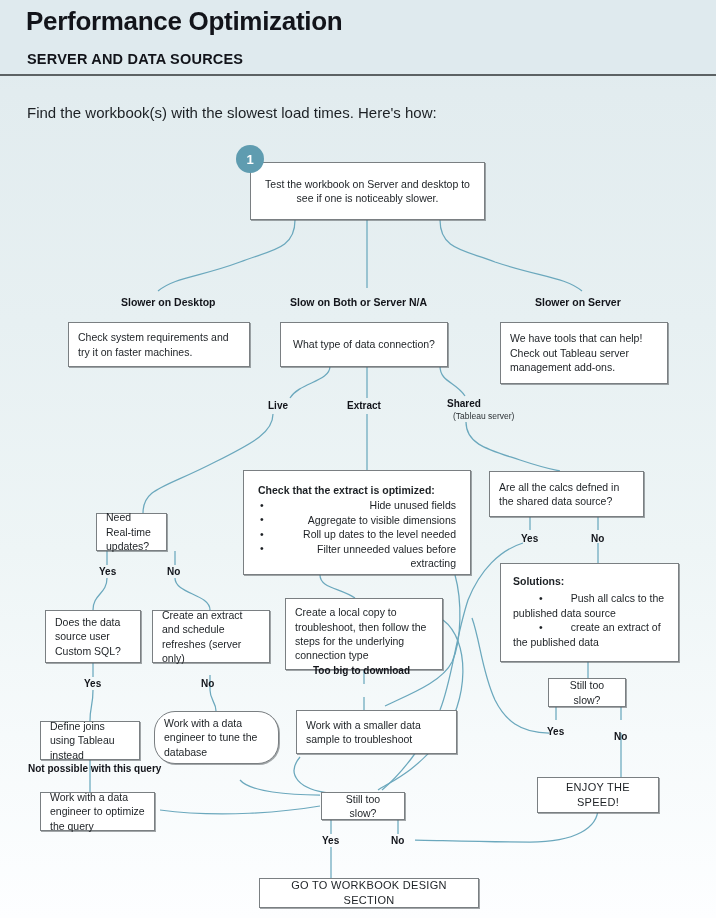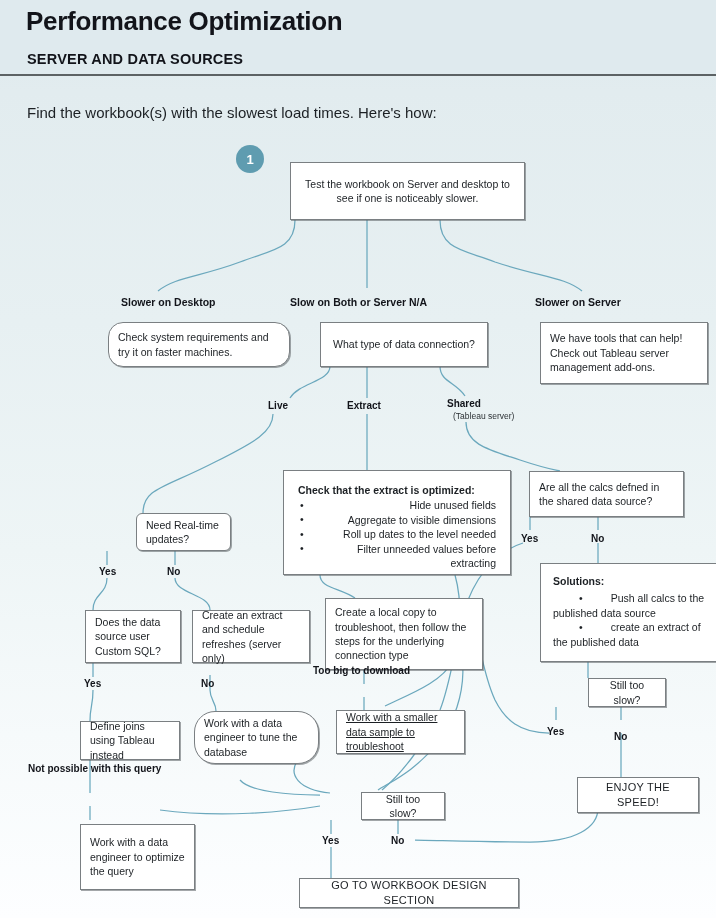--- a/index.html
+++ b/index.html
@@ -74,21 +74,20 @@
   .node {
     position: absolute;
     box-sizing: border-box;
     background: #ffffff;
     border: 1px solid #7a7f82;
     box-shadow: 1px 1px 0 rgba(90,95,98,0.55);
     font-size: 10.5px;
     line-height: 1.38;
     color: #1c2024;
     padding: 7px 9px;
-    margin-left: 40px;
   }
   .node.center {
     display: flex;
     align-items: center;
     justify-content: center;
     text-align: center;
   }
   .node.vcenter {
     display: flex;
     align-items: center;
@@ -257,21 +256,21 @@
   <div id="badge1">1</div>
 
   <div class="node center" style="left:250px; top:162px; width:235px; height:58px;">
     <div class="inner">Test the workbook on Server and desktop to see if one is noticeably slower.</div>
   </div>
 
   <div class="colhead" style="left:109px; top:296px;padding-left:12px;">Slower on Desktop</div>
   <div class="colhead" style="left:290px; top:296px;">Slow on Both or Server N/A</div>
   <div class="colhead" style="left:535px; top:296px;">Slower on Server</div>
 
-  <div class="node vcenter" style="left:68px; top:322px; width:182px; height:45px;border-radius:15px;">
+  <div class="node vcenter" style="left:68px; top:322px; width:182px; height:45px;">
     <div class="inner">Check system requirements and try it on faster machines.</div>
   </div>
 
   <div class="node center" style="left:280px; top:322px; width:168px; height:45px;">
     <div class="inner">What type of data connection?</div>
   </div>
 
   <div class="node vcenter" style="left:500px; top:322px; width:168px; height:62px;">
     <div class="inner">We have tools that can help! Check out Tableau server management add-ons.</div>
   </div>
@@ -286,21 +285,21 @@
       <span class="nodetitle">Check that the extract is optimized:</span>
       <ul class="bl">
         <li>Hide unused fields</li>
         <li>Aggregate to visible dimensions</li>
         <li>Roll up dates to the level needed</li>
         <li>Filter unneeded values before extracting</li>
       </ul>
     </div>
   </div>
 
-  <div class="node vcenter" style="left:96px; top:513px; width:95px; height:38px;border-radius:6px;">
+  <div class="node vcenter" style="left:96px; top:513px; width:71px; height:38px;">
     <div class="inner">Need Real-time updates?</div>
   </div>
 
   <div class="node vcenter" style="left:489px; top:471px; width:155px; height:46px;">
     <div class="inner">Are all the calcs defned in the shared data source?</div>
   </div>
 
   <div class="blabel" style="left:521px; top:533px;">Yes</div>
   <div class="blabel" style="left:591px; top:533px;">No</div>
 
@@ -339,38 +338,38 @@
   </div>
 
   <div class="node vcenter" style="left:40px; top:721px; width:100px; height:39px;">
     <div class="inner">Define joins using Tableau instead</div>
   </div>
 
   <div class="node vcenter" style="left:154px; top:711px; width:125px; height:53px;border-radius:21px;">
     <div class="inner">Work with a data engineer to tune the database</div>
   </div>
 
-  <div class="node vcenter" style="left:296px; top:710px; width:129px; height:44px;text-decoration:underline;">
+  <div class="node vcenter" style="left:296px; top:710px; width:161px; height:44px;">
     <div class="inner">Work with a smaller data sample to troubleshoot</div>
   </div>
 
   <div class="blabel" style="left:547px; top:726px;">Yes</div>
   <div class="blabel" style="left:614px; top:731px;">No</div>
 
   <div class="blabel" style="left:28px; top:763px;">Not possible with this query</div>
 
   <div class="node center" style="left:321px; top:792px; width:84px; height:28px;">
     <div class="inner">Still too slow?</div>
   </div>
 
   <div class="node center caps" style="left:537px; top:777px; width:122px; height:36px;">
     <div class="inner">ENJOY THE SPEED!</div>
   </div>
 
-  <div class="node vcenter" style="left:40px; top:824px; width:115px; height:66px;">
+  <div class="node vcenter" style="left:40px; top:792px; width:115px; height:39px;">
     <div class="inner">Work with a data engineer to optimize the query</div>
   </div>
 
   <div class="blabel" style="left:322px; top:835px;">Yes</div>
   <div class="blabel" style="left:391px; top:835px;">No</div>
 
   <div class="node center caps" style="left:259px; top:878px; width:220px; height:30px;">
     <div class="inner">GO TO WORKBOOK DESIGN SECTION</div>
   </div>
 

